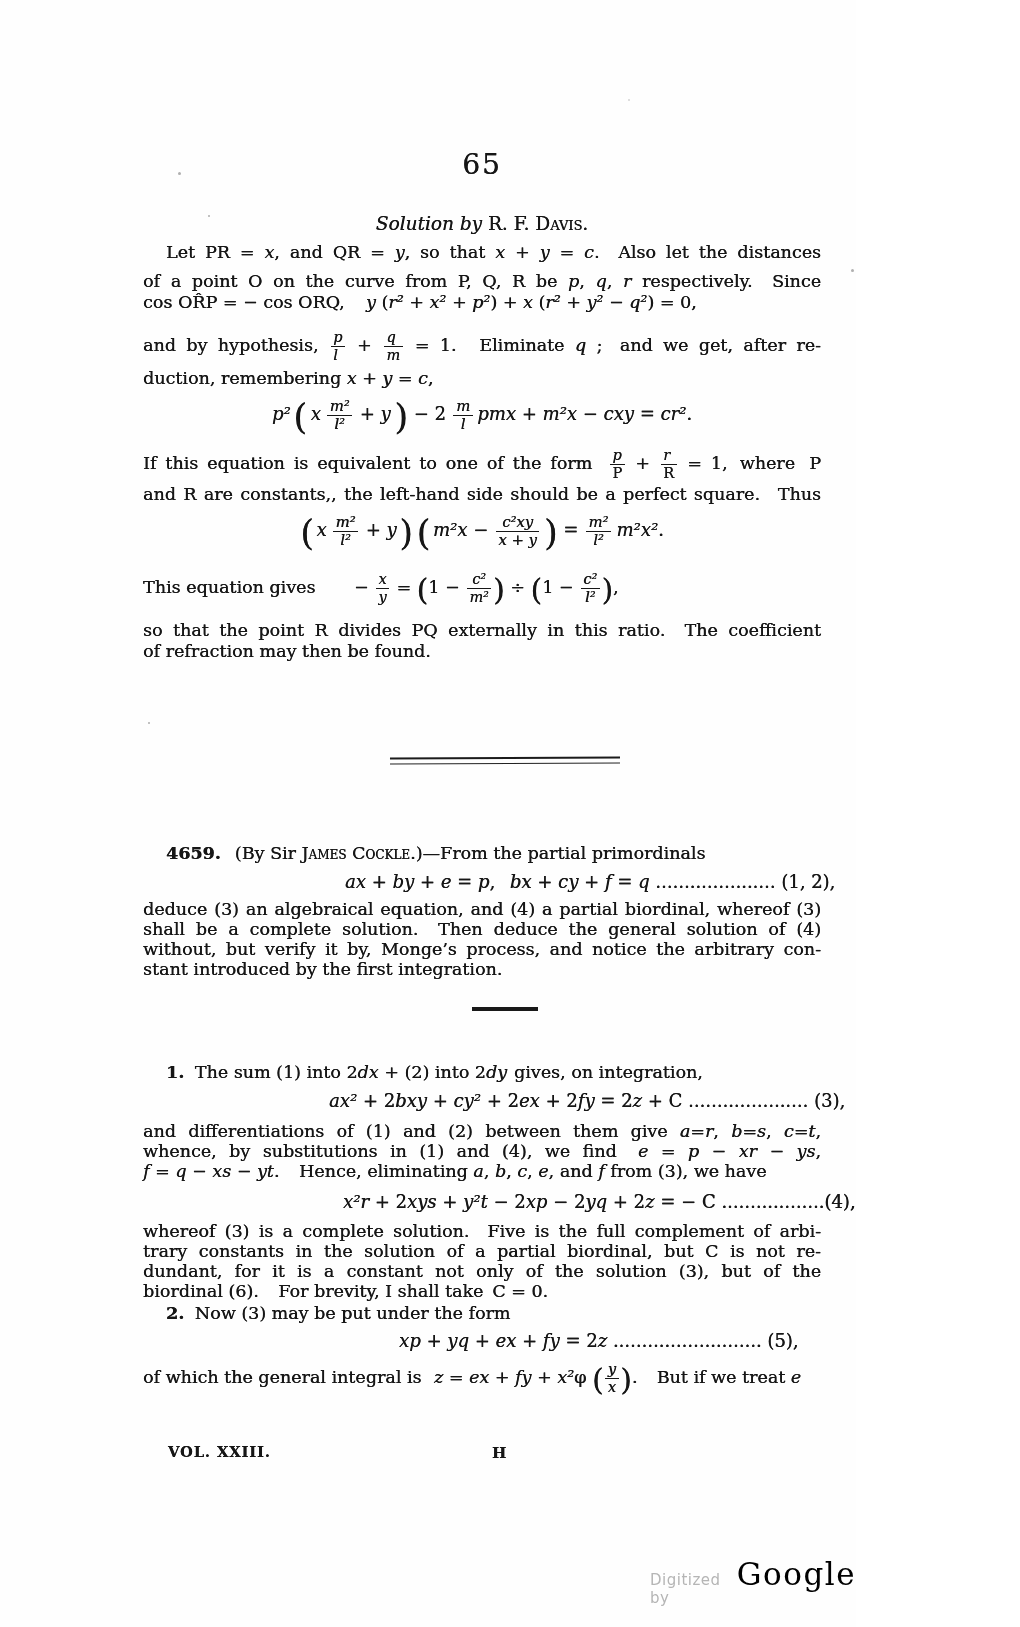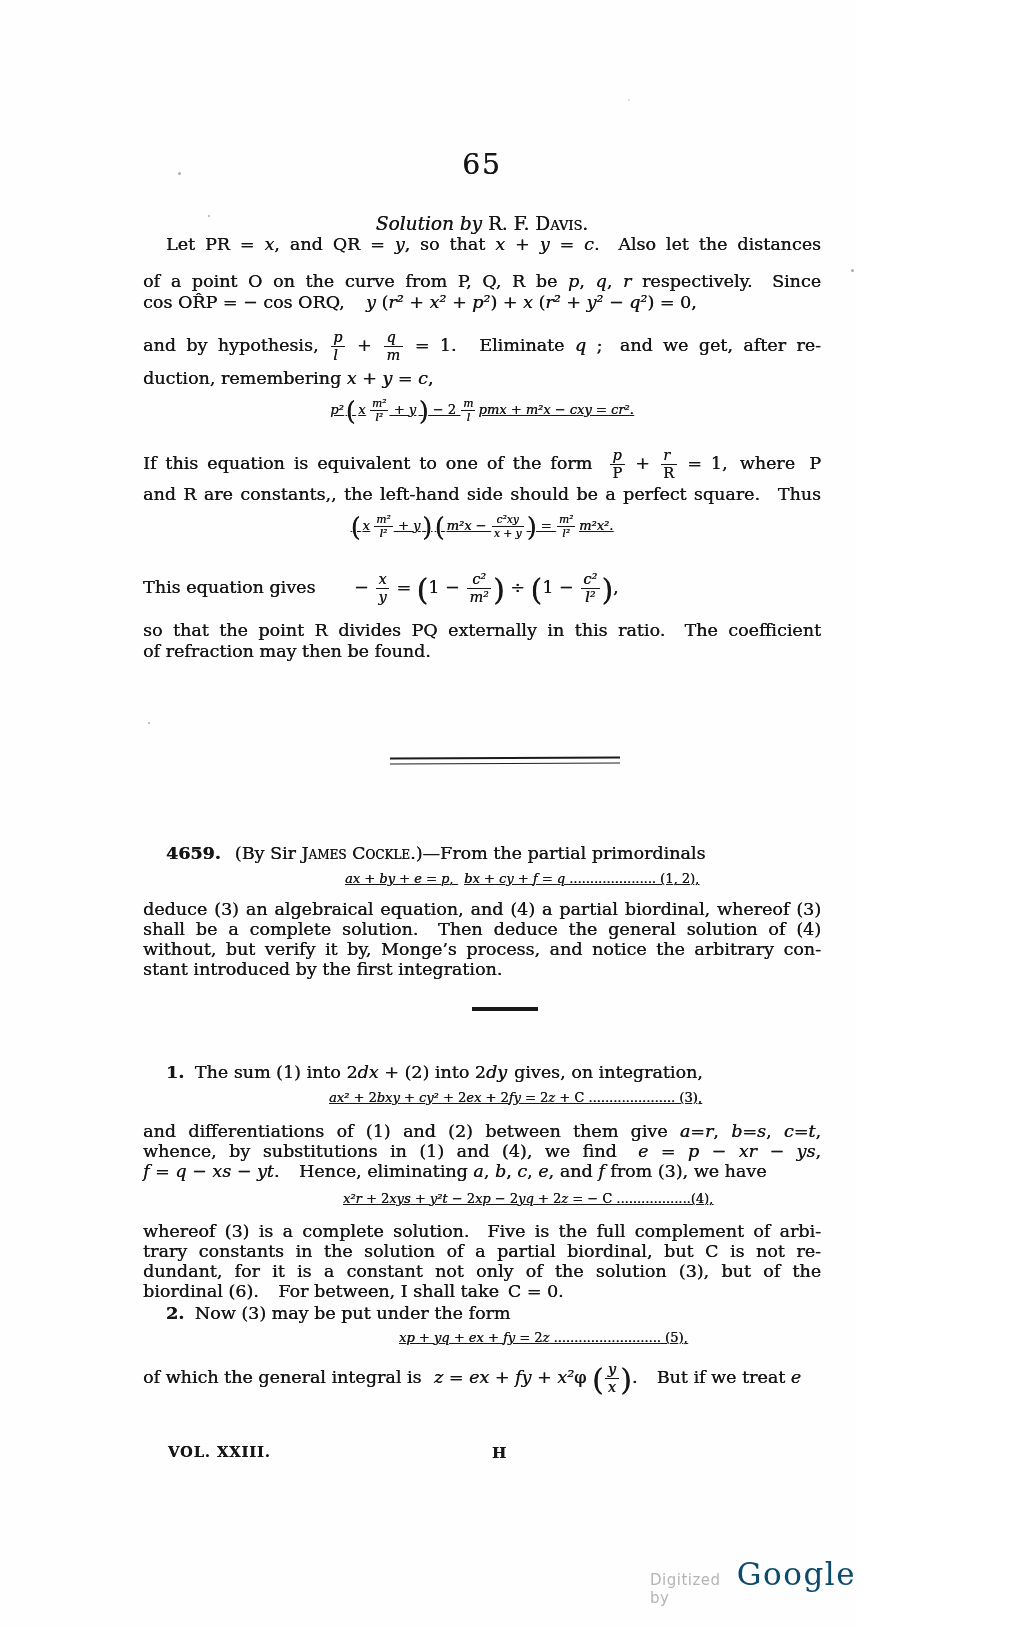--- a/index.html
+++ b/index.html
@@ -10,51 +10,51 @@
   }
   .line{
     position:absolute;left:143px;width:678px;font-size:17.5px;line-height:21.5px;
     white-space:nowrap;
   }
   .just{text-align:justify;text-align-last:justify;}
   .indent{text-indent:23px;}
   .centered{text-align:center;text-align-last:center;}
   .head{position:absolute;left:143px;width:678px;text-align:center;font-size:18.5px;}
   .pageno{position:absolute;left:143px;width:678px;text-align:center;font-size:28px;letter-spacing:2px;}
-  .eqline{position:absolute;left:143px;width:678px;font-size:13px;white-space:nowrap;text-decoration:underline;}
+  .eqline{position:absolute;left:143px;width:678px;font-size:18px;white-space:nowrap;}
   .it{font-style:italic;}
   .bd{font-weight:bold;}
   .sc{font-variant:small-caps;}
   .frac{display:inline-block;vertical-align:-0.62em;text-align:center;line-height:1.08;font-size:0.82em;margin:0 0.12em;}
   .frac .num{display:block;padding:0 0.18em 0.05em;border-bottom:1.4px solid currentColor;}
   .frac .den{display:block;padding:0.05em 0.18em 0;}
   .bigp{font-size:1.95em;line-height:0;vertical-align:-0.24em;font-weight:400;}
   .line .bigp{font-size:1.7em;}
   .rule-double{
     position:absolute;left:390px;top:757px;width:230px;height:4px;
     border-top:2.2px solid #1b1b1b;border-bottom:1.8px solid #222;
     transform:rotate(-0.25deg);
   }
   .rule-short{position:absolute;left:472px;top:1007px;width:66px;height:3.5px;background:#191919;}
   .footer-vol{position:absolute;left:168px;top:1443px;font-size:14.5px;font-weight:bold;letter-spacing:1px;}
   .footer-sig{position:absolute;left:492px;top:1444px;font-size:15px;font-weight:bold;}
   .watermark{position:absolute;left:650px;top:1556px;display:flex;align-items:baseline;text-shadow:none;}
   .wm-prefix{font-family:"DejaVu Sans","Liberation Sans",sans-serif;font-size:15px;color:#b5b5b5;letter-spacing:0.5px;}
-  .wm-brand{font-family:"DejaVu Serif","Liberation Serif",serif;font-size:31px;color:#0c4a6e;letter-spacing:1.5px;}
+  .wm-brand{font-family:"DejaVu Serif","Liberation Serif",serif;font-size:31px;color:#000000;letter-spacing:1.5px;}
   .speck{position:absolute;background:#6f6f6f;border-radius:50%;opacity:0.55;text-shadow:none;}
 </style>
 </head>
 <body>
 
 <div class="page">
 
   <div class="pageno" style="top:148px"><span>65</span></div>
 
   <div class="head" style="top:213px"><span class="it">Solution by </span><span>R. F. </span><span class="sc">Davis</span><span>.</span></div>
-  <div class="line just indent" style="top:234px"><span>Let PR = </span><span class="it">x</span><span>, and QR = </span><span class="it">y</span><span>, so that </span><span class="it">x</span><span> + </span><span class="it">y</span><span> = </span><span class="it">c</span><span>. </span><span style="display: inline-block; width: 0.5em;"></span><span>Also let the distances</span></div>
+  <div class="line just indent" style="top:242px"><span>Let PR = </span><span class="it">x</span><span>, and QR = </span><span class="it">y</span><span>, so that </span><span class="it">x</span><span> + </span><span class="it">y</span><span> = </span><span class="it">c</span><span>. </span><span style="display: inline-block; width: 0.5em;"></span><span>Also let the distances</span></div>
   <div class="line just" style="top:271px"><span>of a point O on the curve from P, Q, R be </span><span class="it">p</span><span>, </span><span class="it">q</span><span>, </span><span class="it">r</span><span> respectively. </span><span style="display: inline-block; width: 0.5em;"></span><span>Since</span></div>
   <div class="line" style="top:292px"><span>cos OR̂P = − cos ORQ, </span><span style="display: inline-block; width: 0.9em;"></span><span class="it">y</span><span> (</span><span class="it">r²</span><span> + </span><span class="it">x²</span><span> + </span><span class="it">p²</span><span>) + </span><span class="it">x</span><span> (</span><span class="it">r²</span><span> + </span><span class="it">y²</span><span> − </span><span class="it">q²</span><span>) = 0,</span></div>
   <div class="line just" style="top:330px"><span>and by hypothesis, </span><span class="frac"><span class="num"><span class="it">p</span></span><span class="den"><span class="it">l</span></span></span><span> + </span><span class="frac"><span class="num"><span class="it">q</span></span><span class="den"><span class="it">m</span></span></span><span> = 1.</span><span style="display: inline-block; width: 1.3em;"></span><span>Eliminate </span><span class="it">q</span><span> ; </span><span style="display: inline-block; width: 0.4em;"></span><span>and we get, after re-</span></div>
   <div class="line" style="top:368px"><span>duction, remembering </span><span class="it">x</span><span> + </span><span class="it">y</span><span> = </span><span class="it">c</span><span>,</span></div>
   <div class="eqline centered" style="top:398px"><span class="it">p²</span><span style="display: inline-block; width: 0.15em;"></span><span class="bigp">(</span><span style="display: inline-block; width: 0.2em;"></span><span class="it">x</span><span style="display: inline-block; width: 0.25em;"></span><span class="frac"><span class="num"><span class="it">m²</span></span><span class="den"><span class="it">l²</span></span></span><span> + </span><span class="it">y</span><span style="display: inline-block; width: 0.2em;"></span><span class="bigp">)</span><span> − 2 </span><span class="frac"><span class="num"><span class="it">m</span></span><span class="den"><span class="it">l</span></span></span><span style="display: inline-block; width: 0.15em;"></span><span class="it">pmx</span><span> + </span><span class="it">m²x</span><span> − </span><span class="it">cxy</span><span> = </span><span class="it">cr²</span><span>.</span></div>
   <div class="line just" style="top:448px"><span>If this equation is equivalent to one of the form </span><span style="display: inline-block; width: 0.4em;"></span><span class="frac"><span class="num"><span class="it">p</span></span><span class="den"><span>P</span></span></span><span> + </span><span class="frac"><span class="num"><span class="it">r</span></span><span class="den"><span>R</span></span></span><span> = 1,</span><span style="display: inline-block; width: 0.7em;"></span><span>where </span><span style="display: inline-block; width: 0.3em;"></span><span>P</span></div>
   <div class="line just" style="top:484px"><span>and R are constants,, the left-hand side should be a perfect square. </span><span style="display: inline-block; width: 0.6em;"></span><span>Thus</span></div>
   <div class="eqline centered" style="top:514px"><span class="bigp">(</span><span style="display: inline-block; width: 0.15em;"></span><span class="it">x</span><span style="display: inline-block; width: 0.25em;"></span><span class="frac"><span class="num"><span class="it">m²</span></span><span class="den"><span class="it">l²</span></span></span><span> + </span><span class="it">y</span><span style="display: inline-block; width: 0.15em;"></span><span class="bigp">)</span><span style="display: inline-block; width: 0.2em;"></span><span class="bigp">(</span><span style="display: inline-block; width: 0.15em;"></span><span class="it">m²x</span><span> − </span><span class="frac"><span class="num"><span class="it">c²xy</span></span><span class="den"><span class="it">x</span><span> + </span><span class="it">y</span></span></span><span style="display: inline-block; width: 0.15em;"></span><span class="bigp">)</span><span> = </span><span class="frac"><span class="num"><span class="it">m²</span></span><span class="den"><span class="it">l²</span></span></span><span style="display: inline-block; width: 0.2em;"></span><span class="it">m²x²</span><span>.</span></div>
   <div class="line" style="top:572px"><span>This equation gives</span><span style="display: inline-block; width: 2.2em;"></span><span>− </span><span class="frac"><span class="num"><span class="it">x</span></span><span class="den"><span class="it">y</span></span></span><span> = </span><span class="bigp">(</span><span>1 − </span><span class="frac"><span class="num"><span class="it">c²</span></span><span class="den"><span class="it">m²</span></span></span><span class="bigp">)</span><span> ÷ </span><span class="bigp">(</span><span>1 − </span><span class="frac"><span class="num"><span class="it">c²</span></span><span class="den"><span class="it">l²</span></span></span><span class="bigp">)</span><span>,</span></div>
   <div class="line" style="top:641px"><span>of refraction may then be found.</span></div>
@@ -73,21 +73,21 @@
 
   <div class="line indent" style="top:1062px"><span class="bd">1.</span><span style="display: inline-block; width: 0.6em;"></span><span>The sum (1) into 2</span><span class="it">dx</span><span> + (2) into 2</span><span class="it">dy</span><span style="display: inline-block; width: 0.4em;"></span><span>gives, on integration,</span></div>
   <div class="eqline" style="top:1090px;padding-left:186px"><span class="it">ax²</span><span> + 2</span><span class="it">bxy</span><span> + </span><span class="it">cy²</span><span> + 2</span><span class="it">ex</span><span> + 2</span><span class="it">fy</span><span> = 2</span><span class="it">z</span><span> + C ..................... (3),</span></div>
   <div class="line just" style="top:1121px"><span>and differentiations of (1) and (2) between them give </span><span class="it">a</span><span>=</span><span class="it">r</span><span>, </span><span class="it">b</span><span>=</span><span class="it">s</span><span>, </span><span class="it">c</span><span>=</span><span class="it">t</span><span>,</span></div>
   <div class="line just" style="top:1141px"><span>whence, by substitutions in (1) and (4), we find </span><span style="display: inline-block; width: 0.5em;"></span><span class="it">e</span><span> = </span><span class="it">p</span><span> − </span><span class="it">xr</span><span> − </span><span class="it">ys</span><span>,</span></div>
   <div class="line" style="top:1161px"><span class="it">f</span><span> = </span><span class="it">q</span><span> − </span><span class="it">xs</span><span> − </span><span class="it">yt</span><span>. </span><span style="display: inline-block; width: 0.8em;"></span><span>Hence, eliminating </span><span class="it">a</span><span>, </span><span class="it">b</span><span>, </span><span class="it">c</span><span>, </span><span class="it">e</span><span>, and </span><span class="it">f</span><span> from (3), we have</span></div>
   <div class="eqline" style="top:1191px;padding-left:200px"><span class="it">x²r</span><span> + 2</span><span class="it">xys</span><span> + </span><span class="it">y²t</span><span> − 2</span><span class="it">xp</span><span> − 2</span><span class="it">yq</span><span> + 2</span><span class="it">z</span><span> = − C ..................(4),</span></div>
   <div class="line just" style="top:1221px"><span>whereof (3) is a complete solution. </span><span style="display: inline-block; width: 0.5em;"></span><span>Five is the full complement of arbi-</span></div>
   <div class="line just" style="top:1241px"><span>trary constants in the solution of a partial biordinal, but C is not re-</span></div>
   <div class="line just" style="top:1261px"><span>dundant, for it is a constant not only of the solution (3), but of the</span></div>
-  <div class="line" style="top:1281px"><span>biordinal (6). </span><span style="display: inline-block; width: 0.8em;"></span><span>For between, I shall take</span><span style="display: inline-block; width: 0.5em;"></span><span>C = 0.</span></div>
+  <div class="line" style="top:1281px"><span>biordinal (6). </span><span style="display: inline-block; width: 0.8em;"></span><span>For brevity, I shall take</span><span style="display: inline-block; width: 0.5em;"></span><span>C = 0.</span></div>
   <div class="line indent" style="top:1303px"><span class="bd">2.</span><span style="display: inline-block; width: 0.6em;"></span><span>Now (3) may be put under the form</span></div>
   <div class="eqline" style="top:1330px;padding-left:256px"><span class="it">xp</span><span> + </span><span class="it">yq</span><span> + </span><span class="it">ex</span><span> + </span><span class="it">fy</span><span> = 2</span><span class="it">z</span><span> .......................... (5),</span></div>
   <div class="line" style="top:1362px"><span>of which the general integral is </span><span style="display: inline-block; width: 0.4em;"></span><span class="it">z</span><span> = </span><span class="it">ex</span><span> + </span><span class="it">fy</span><span> + </span><span class="it">x²</span><span>φ </span><span class="bigp">(</span><span class="frac"><span class="num"><span class="it">y</span></span><span class="den"><span class="it">x</span></span></span><span class="bigp">)</span><span>.</span><span style="display: inline-block; width: 1.1em;"></span><span>But if we treat </span><span class="it">e</span></div>
 
   <div class="footer-vol">VOL. XXIII.</div>
   <div class="footer-sig">H</div>
 
   <div class="watermark">
     <span class="wm-prefix">Digitized by</span>
     <span class="wm-brand">Google</span>

